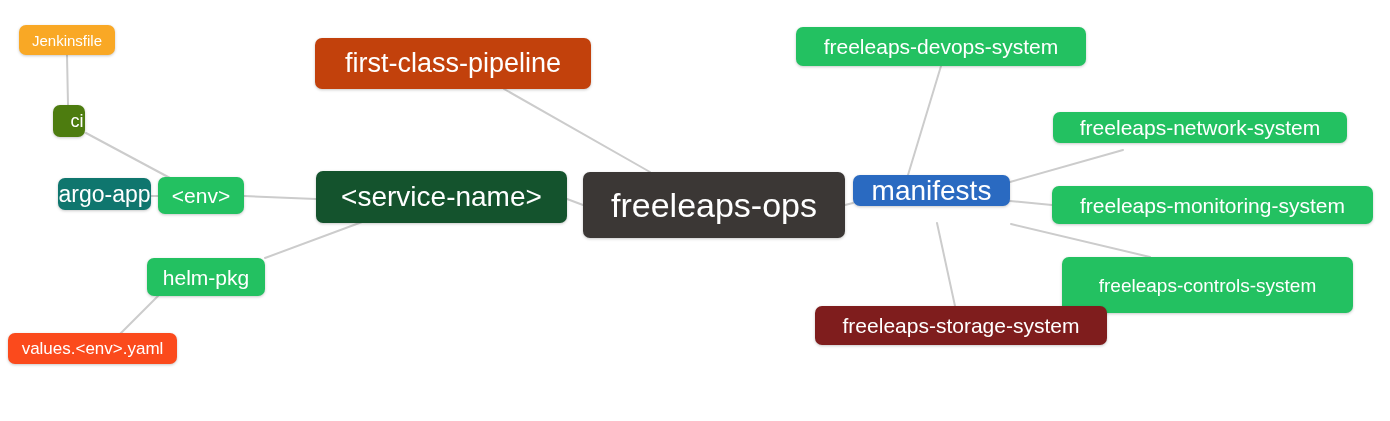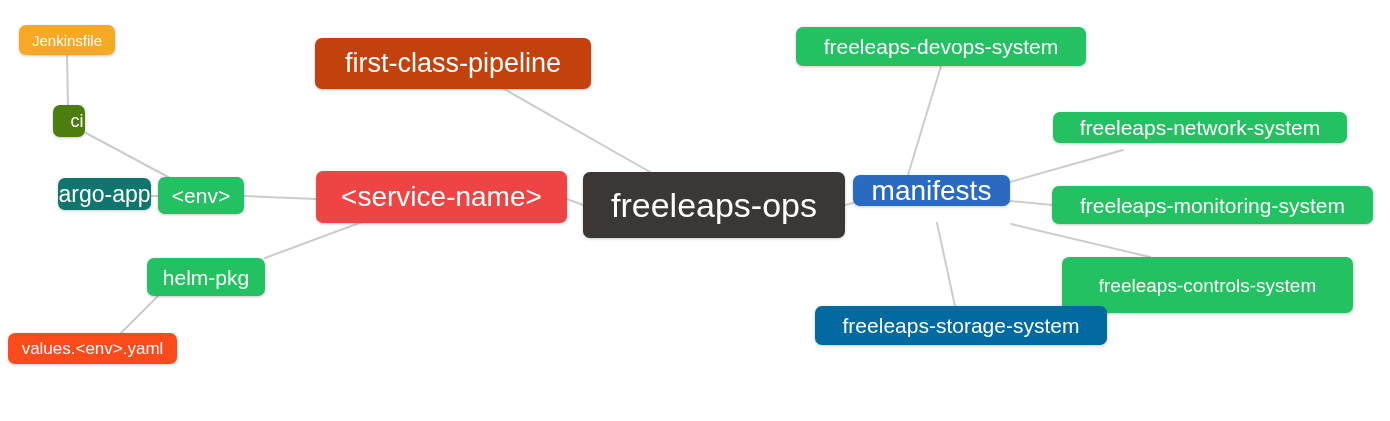--- a/index.html
+++ b/index.html
@@ -70,21 +70,21 @@
       </div>
       <div class="node" style="left: 158px; top: 177px; width: 86px; height: 37px; font-size: 21px; background: rgb(35, 193, 97); color: rgb(255, 255, 255);">
         <span>&lt;env&gt;</span>
       </div>
       <div class="node" style="left: 147px; top: 258px; width: 118px; height: 38px; font-size: 21px; background: rgb(35, 193, 97); color: rgb(255, 255, 255); align-items: center;">
         <span>helm-pkg</span>
       </div>
       <div class="node" style="left: 8px; top: 333px; width: 169px; height: 31px; font-size: 17px; background: rgb(251, 74, 28); color: rgb(255, 255, 255);">
         <span>values.&lt;env&gt;.yaml</span>
       </div>
-      <div class="node" style="left: 316px; top: 171px; width: 251px; height: 52px; font-size: 28px; background: #ef4444; color: rgb(255, 255, 255);">
+      <div class="node" style="left: 316px; top: 171px; width: 251px; height: 52px; font-size: 28px; background: #14532d; color: rgb(255, 255, 255);">
         <span>&lt;service-name&gt;</span>
       </div>
       <div class="node" style="left: 315px; top: 38px; width: 276px; height: 51px; font-size: 27px; background: #c2410c; color: rgb(255, 255, 255);">
         <span>first-class-pipeline</span>
       </div>
       <div class="node" style="left: 583px; top: 172px; width: 262px; height: 66px; font-size: 34px; background: rgb(59, 55, 53); color: rgb(255, 255, 255);">
         <span>freeleaps-ops</span>
       </div>
       <div class="node" style="left: 853px; top: 175px; width: 157px; height: 31px; font-size: 28px; background: rgb(42, 106, 193); color: rgb(255, 255, 255);">
         <span>manifests</span>
@@ -94,17 +94,17 @@
       </div>
       <div class="node" style="left: 1053px; top: 112px; width: 294px; height: 31px; font-size: 21px; background: rgb(35, 193, 97); color: rgb(255, 255, 255);">
         <span>freeleaps-network-system</span>
       </div>
       <div class="node" style="left: 1052px; top: 186px; width: 321px; height: 38px; font-size: 21px; background: rgb(35, 193, 97); color: rgb(255, 255, 255);">
         <span>freeleaps-monitoring-system</span>
       </div>
       <div class="node" style="left: 1062px; top: 257px; width: 291px; height: 56px; font-size: 19px; background: rgb(35, 193, 97); color: rgb(255, 255, 255);">
         <span>freeleaps-controls-system</span>
       </div>
-      <div class="node" style="left: 815px; top: 306px; width: 292px; height: 39px; font-size: 21px; background: #0369a1; color: rgb(255, 255, 255);">
+      <div class="node" style="left: 815px; top: 306px; width: 292px; height: 39px; font-size: 21px; background: #7f1d1d; color: rgb(255, 255, 255);">
         <span>freeleaps-storage-system</span>
       </div>
     </div>
 </div>
 
 </body></html>

